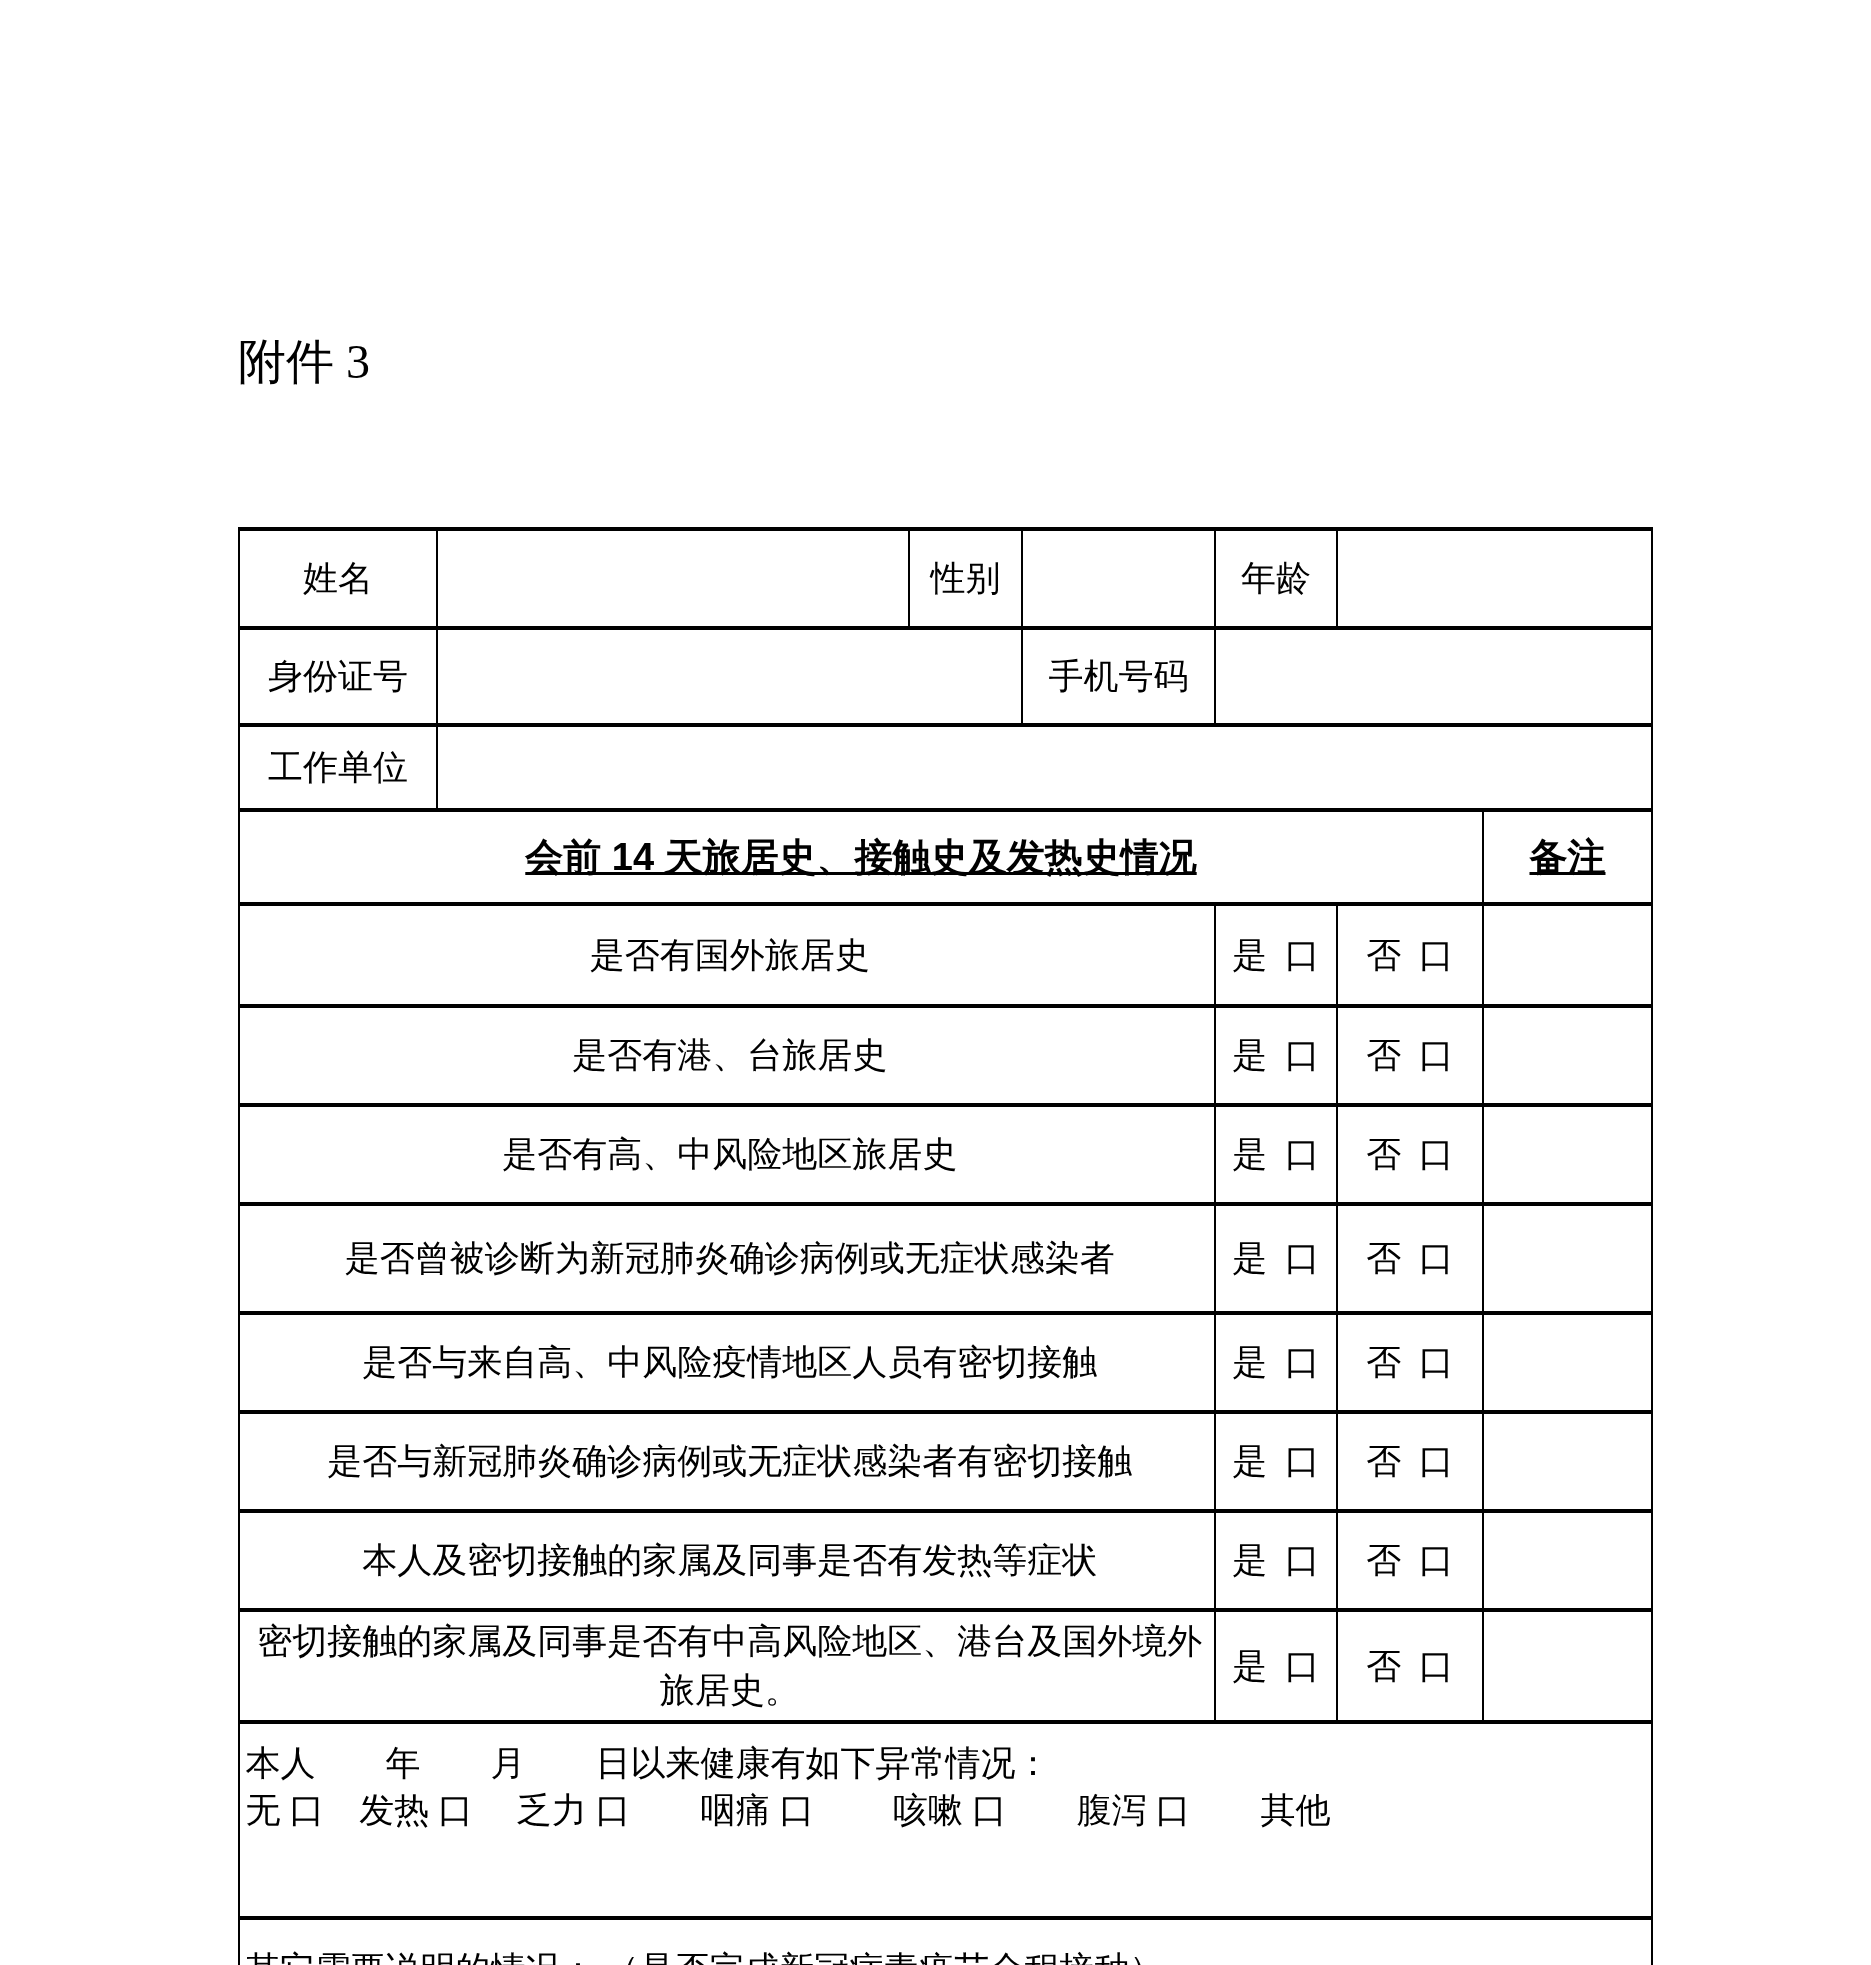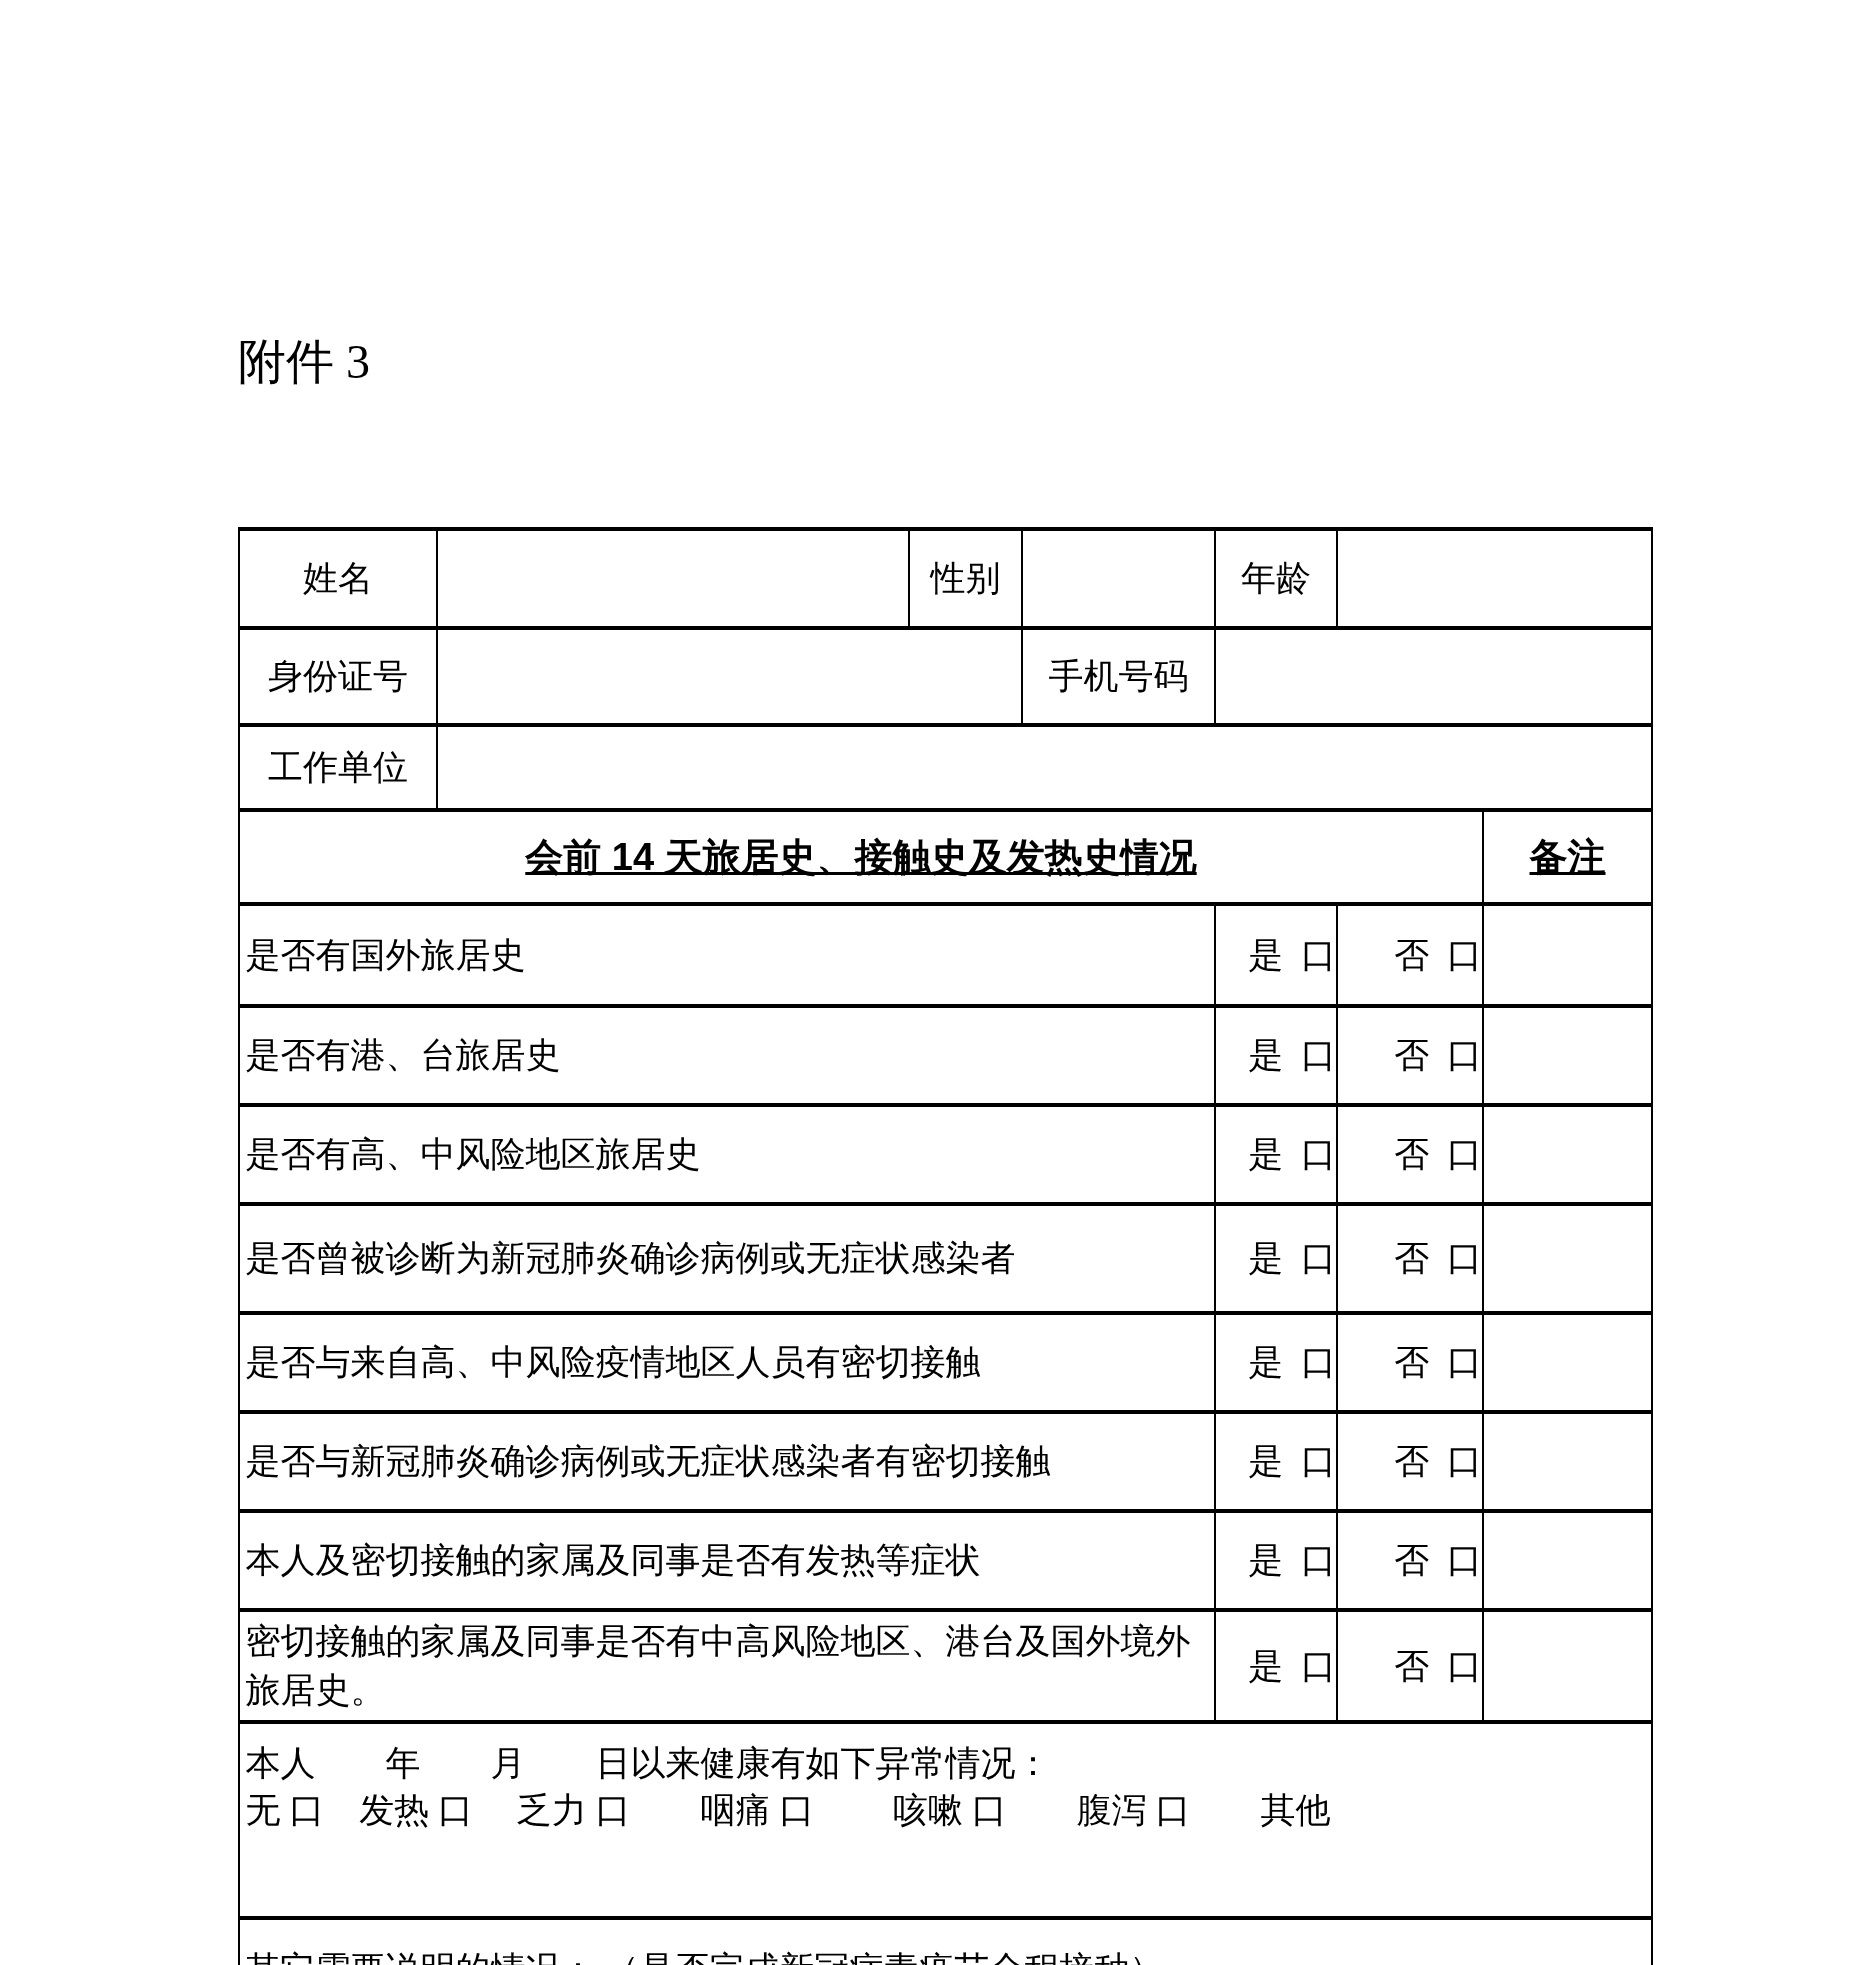--- a/index.html
+++ b/index.html
@@ -40,29 +40,29 @@
   td {
     border: 2px solid #000;
     border-top-width: 4.3px;
     border-bottom-width: 4.3px;
     font-size: 35px;
     vertical-align: middle;
     padding: 0;
     overflow: hidden;
   }
   .c   { text-align: center; }
-  .q   { text-align: left; padding-left: 5.5px; line-height: 1.4; margin-left: 44px; }
+  .q   { text-align: center; padding-left: 5.5px; line-height: 1.4; margin-left: 44px; }
   .hdr {
     text-align: center;
     font-weight: bold;
     font-size: 38px;
     font-family: "Liberation Sans", "DejaVu Sans", sans-serif;
     text-decoration: underline;
   }
-  .yn  { text-align: right; }
+  .yn  { text-align: center; }
   .chk { margin-left: 17.7px; }
   .pre { white-space: pre-wrap; }
   .health-cell { vertical-align: top; text-align: left; padding: 15.7px 7.9px 0 5.5px; }
   .health-line2 { }
   .other-cell { text-align: left; padding-left: 5.5px; }
 </style>
 </head>
 <body>
 
 <div id="page">

